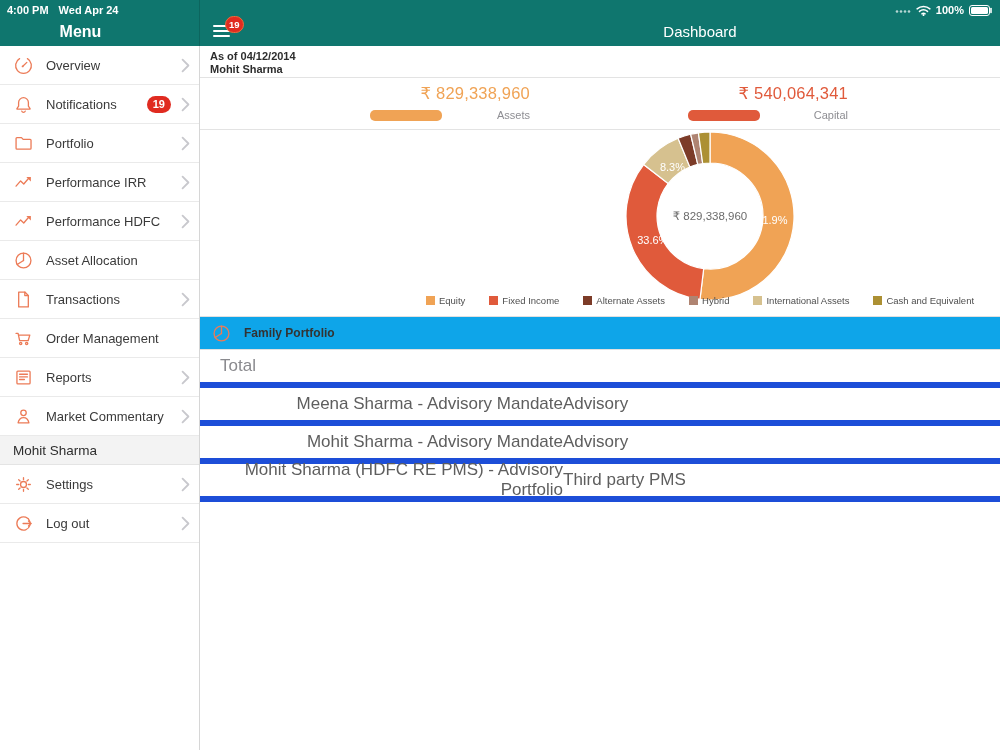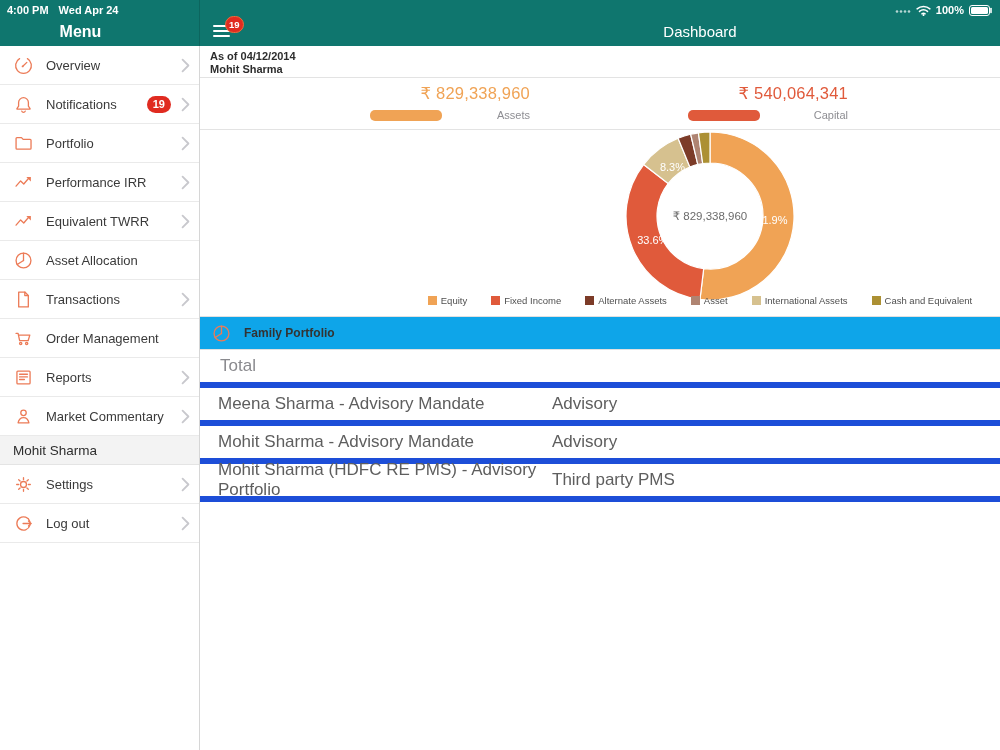--- a/index.html
+++ b/index.html
@@ -62,21 +62,21 @@
   .legend-swatch { width:9px; height:9px; }
   .legend-label { font-size:9.5px; color:#4F4F4F; }
 
   .family-header { height:34px; background:#0ea5e9; border-top:1px solid #E0E0E0; border-bottom:1px solid #E0E0E0;
                    display:flex; align-items:center; padding-left:10px; }
   .family-header .fh-icon { width:22px; height:22px; color:#EC7B57; display:flex; align-items:center; justify-content:center; }
   .family-header .fh-title { margin-left:12px; font-size:12px; font-weight:bold; color:#333; }
 
   .prow { height:38px; display:flex; align-items:center; border-bottom:6px solid #1d4ed8; font-size:17px; color:#5E5E5E; }
   .prow.total { padding-left:20px; color:#8A8A8E; }
-  .prow .pname { margin-left:18px; width:334px; }
+  .prow .pname { margin-left:29px; width:334px;text-align:right; }
   .prow .ptype { }
 </style>
 </head>
 <body>
 
 <div class="screen">
 
   <div class="topbar">
     <div class="statusbar">
       <div class="status-left">
@@ -175,21 +175,21 @@
           </svg>
         </span>
       </div>
       <div class="menu-item">
         <span class="mi-icon">
           <svg width="21" height="21" viewBox="0 0 24 24" fill="none" stroke="currentColor" stroke-width="1.5" stroke-linecap="round" stroke-linejoin="round">
             <path d="M3.5 16.2l5.2-6 3.6 3.5 5.6-6.5"></path>
             <path d="M15.2 5.6h5.2v5.2z" fill="currentColor" stroke="none"></path>
           </svg>
         </span>
-        <span class="mi-label">Equivalent TWRR</span>
+        <span class="mi-label">Performance HDFC</span>
         <span class="mi-chevron">
           <svg width="11" height="15" viewBox="0 0 12 18" fill="none">
             <path d="M2.5 2l7 7-7 7" stroke="#C8C8CD" stroke-width="2.2" stroke-linecap="round" stroke-linejoin="round"></path>
           </svg>
         </span>
       </div>
       <div class="menu-item">
         <span class="mi-icon">
           <svg width="21" height="21" viewBox="0 0 24 24" fill="none" stroke="currentColor" stroke-width="1.5" stroke-linecap="round" stroke-linejoin="round">
             <circle cx="12" cy="12" r="8.5"></circle>
@@ -329,21 +329,21 @@
           <span class="legend-item">
             <span class="legend-swatch" style="background:#E05A3B"></span>
             <span class="legend-label">Fixed Income</span>
           </span>
           <span class="legend-item">
             <span class="legend-swatch" style="background:#7C3B28"></span>
             <span class="legend-label">Alternate Assets</span>
           </span>
           <span class="legend-item">
             <span class="legend-swatch" style="background:#AF8472"></span>
-            <span class="legend-label">Asset</span>
+            <span class="legend-label">Hybrid</span>
           </span>
           <span class="legend-item">
             <span class="legend-swatch" style="background:#D6C18F"></span>
             <span class="legend-label">International Assets</span>
           </span>
           <span class="legend-item">
             <span class="legend-swatch" style="background:#AC9033"></span>
             <span class="legend-label">Cash and Equivalent</span>
           </span>
         </div>

